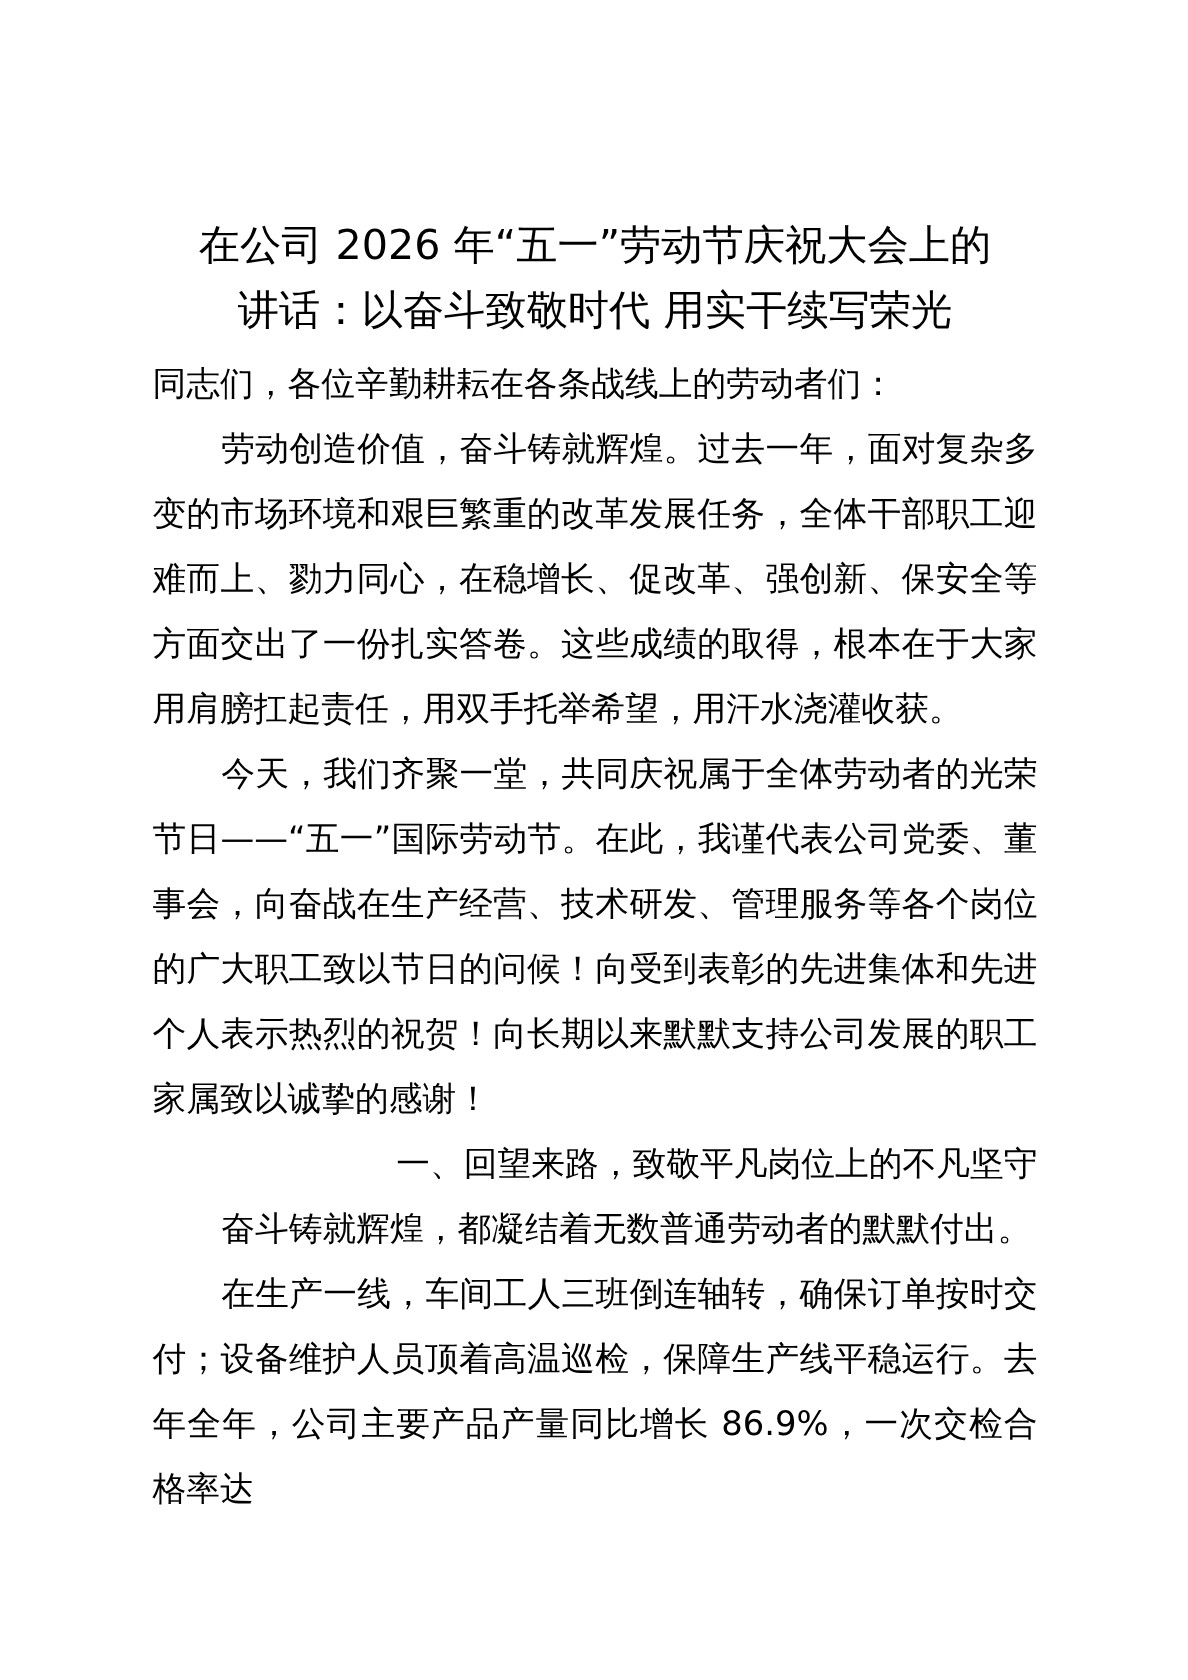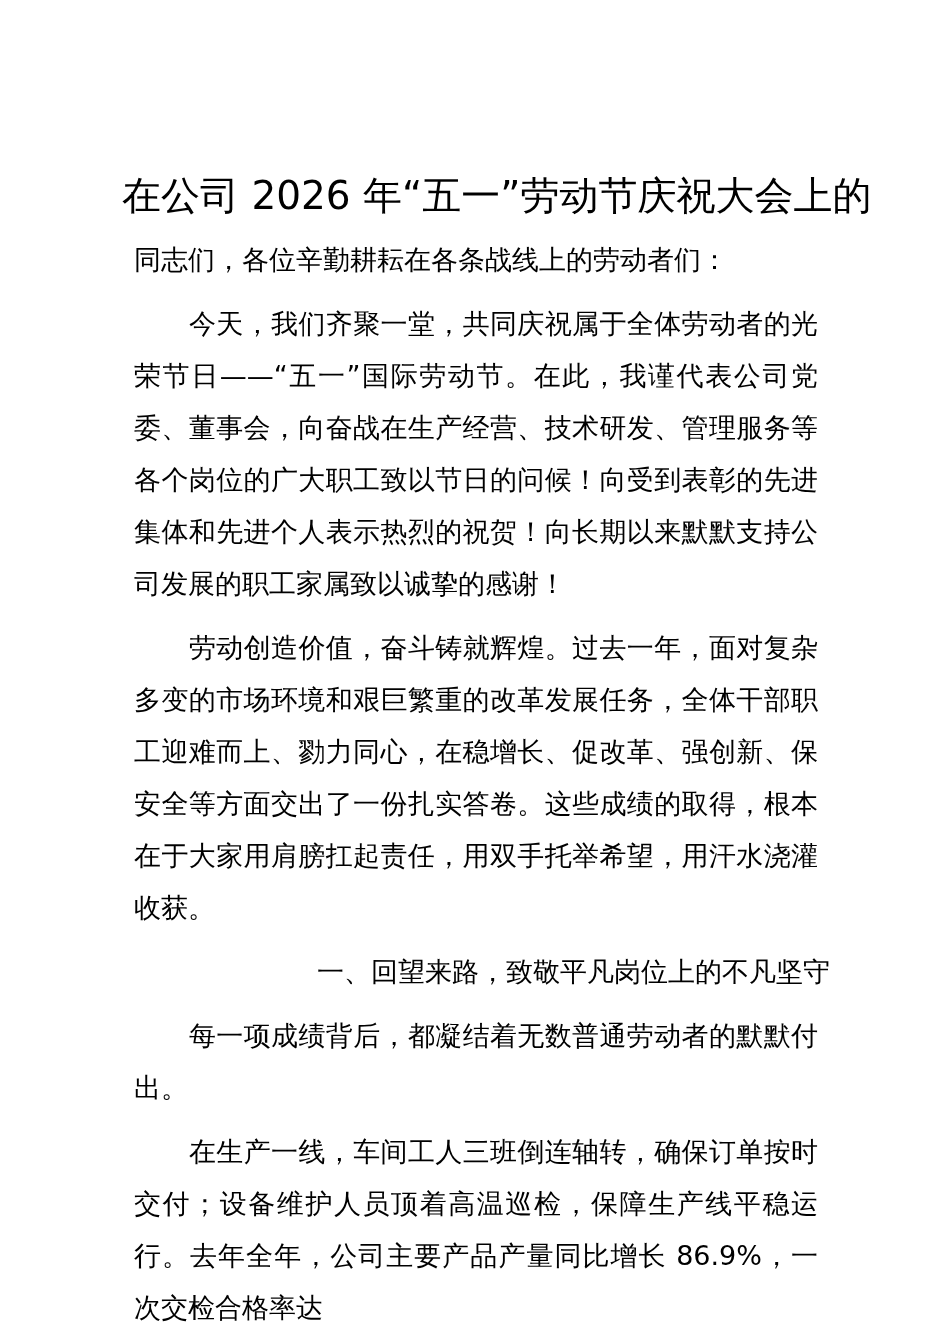--- a/index.html
+++ b/index.html
@@ -25,39 +25,39 @@
   }
 
   .doc-body {
     position: absolute;
     left: 122px;
     top: 170px;
     width: 708px;
   }
 
   .doc-title {
-    font-size: 39px;
+    font-size: 33px;
     line-height: 52px;
     text-align: center;
     font-weight: 400;
     letter-spacing: 0px;
     margin: 0 0 8px 0;
     padding: 0;
     color: #000;
   }
 
   .doc-title .title-line {
     display: block;
     white-space: nowrap;
   }
 
   .para {
     font-size: 27px;
     line-height: 52px;
-    margin: 12px;
+    margin: 0;
     padding: 0;
     text-align: justify;
     text-justify: inter-ideograph;
     text-align-last: left;
     color: #000;
     letter-spacing: 0px;
     word-break: break-all;
   }
 
   .para.indent {
@@ -80,28 +80,29 @@
   }
 </style>
 </head>
 <body>
 
 <div class="page">
   <div class="doc-body">
 
     <h1 class="doc-title">
       <span class="title-line">在公司 2026 年“五一”劳动节庆祝大会上的</span>
+      <span class="title-line">讲话：以奋斗致敬时代 用实干续写荣光</span>
     </h1>
 
     <p class="para no-indent">同志们，各位辛勤耕耘在各条战线上的劳动者们：</p>
 
+    <p class="para indent">劳动创造价值，奋斗铸就辉煌。过去一年，面对复杂多变的市场环境和艰巨繁重的改革发展任务，全体干部职工迎难而上、勠力同心，在稳增长、促改革、强创新、保安全等方面交出了一份扎实答卷。这些成绩的取得，根本在于大家用肩膀扛起责任，用双手托举希望，用汗水浇灌收获。</p>
+
     <p class="para indent">今天，我们齐聚一堂，共同庆祝属于全体劳动者的光荣节日——“五一”国际劳动节。在此，我谨代表公司党委、董事会，向奋战在生产经营、技术研发、管理服务等各个岗位的广大职工致以节日的问候！向受到表彰的先进集体和先进个人表示热烈的祝贺！向长期以来默默支持公司发展的职工家属致以诚挚的感谢！</p>
-
-    <p class="para indent">劳动创造价值，奋斗铸就辉煌。过去一年，面对复杂多变的市场环境和艰巨繁重的改革发展任务，全体干部职工迎难而上、勠力同心，在稳增长、促改革、强创新、保安全等方面交出了一份扎实答卷。这些成绩的取得，根本在于大家用肩膀扛起责任，用双手托举希望，用汗水浇灌收获。</p>
 
     <p class="section-heading">一、回望来路，致敬平凡岗位上的不凡坚守</p>
 
-    <p class="para indent">每一项成绩背后，都凝结着无数普通劳动者的默默付出。</p>
+    <p class="para indent">奋斗铸就辉煌，都凝结着无数普通劳动者的默默付出。</p>
 
     <p class="para indent">在生产一线，车间工人三班倒连轴转，确保订单按时交付；设备维护人员顶着高温巡检，保障生产线平稳运行。去年全年，公司主要产品产量同比增长 86.9%，一次交检合格率达</p>
 
   </div>
 </div>
 
 </body></html>

